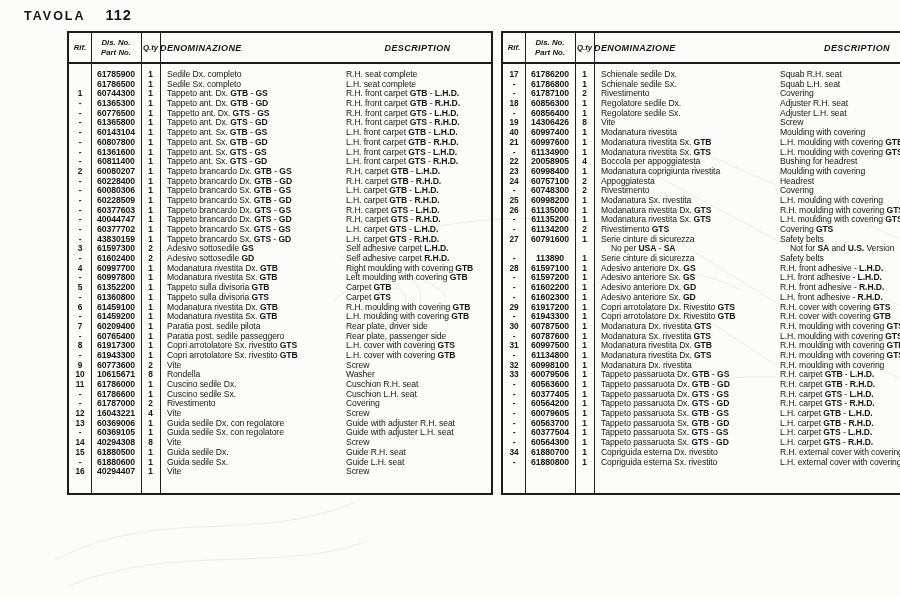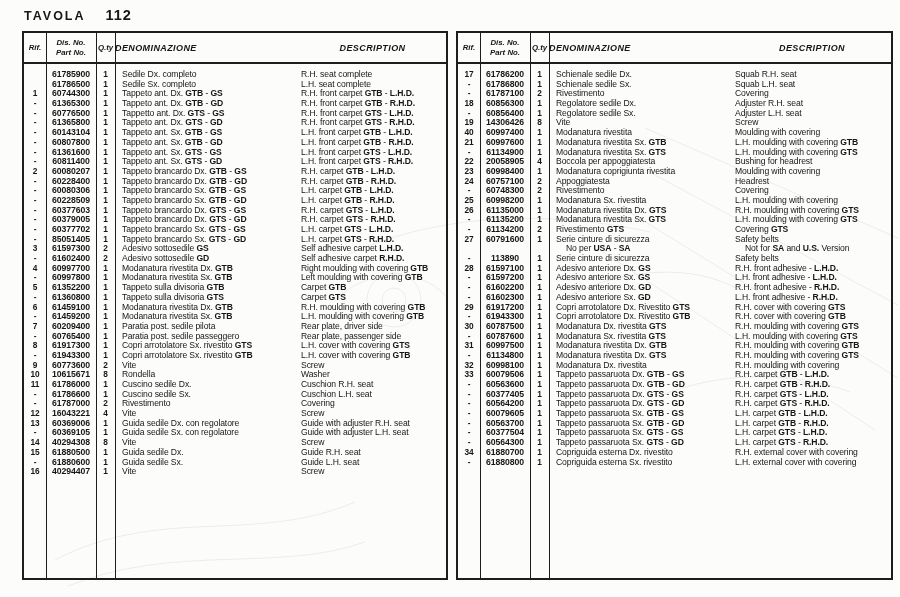--- a/index.html
+++ b/index.html
@@ -7,22 +7,22 @@
     width:900px;height:597px;position:relative;overflow:hidden;
     background:#fcfcfb;color:#161616;
     font-family:"Liberation Sans","DejaVu Sans",sans-serif;
     -webkit-font-smoothing:antialiased;
   }
   .title-row{position:absolute;top:7px;left:24px;display:flex;align-items:baseline;gap:20px}
   .title-label{font-size:12.5px;font-weight:bold;letter-spacing:2px}
   .title-number{font-size:14.5px;font-weight:bold;letter-spacing:1px}
 
   .tbl{
-    position:absolute;top:31px;height:549px;box-sizing:border-box;
-    border:2px solid #1d1d1d;background:transparent;
+    position:absolute;top:31px;height:464px;box-sizing:border-box;
+    border:2px solid #1d1d1d;background:transparent;margin-left:45px;
   }
   #tbl-left{left:22px;width:426px}
   #tbl-right{left:456px;width:437px}
 
   .vline{position:absolute;top:0;bottom:0;width:1px;background:#1d1d1d}
   .vline.v1{left:22px}
   .vline.v2{left:72px}
   .vline.v3{left:91px}
 
   .thead{
@@ -187,35 +187,35 @@
   </div>
       <div class="row">
     <span class="c c-rif">-</span>
     <span class="c c-part">60377603</span>
     <span class="c c-qty">1</span>
     <span class="c c-denom">Tappeto brancardo Dx. <b>GTS</b> - <b>GS</b></span>
     <span class="c c-desc">R.H. carpet <b>GTS</b> - <b>L.H.D.</b></span>
   </div>
       <div class="row">
     <span class="c c-rif">-</span>
-    <span class="c c-part">60379005</span>
+    <span class="c c-part">40044747</span>
     <span class="c c-qty">1</span>
     <span class="c c-denom">Tappeto brancardo Dx. <b>GTS</b> - <b>GD</b></span>
     <span class="c c-desc">R.H. carpet <b>GTS</b> - <b>R.H.D.</b></span>
   </div>
       <div class="row">
     <span class="c c-rif">-</span>
     <span class="c c-part">60377702</span>
     <span class="c c-qty">1</span>
     <span class="c c-denom">Tappeto brancardo Sx. <b>GTS</b> - <b>GS</b></span>
     <span class="c c-desc">L.H. carpet <b>GTS</b> - <b>L.H.D.</b></span>
   </div>
       <div class="row">
     <span class="c c-rif">-</span>
-    <span class="c c-part">85051405</span>
+    <span class="c c-part">43830159</span>
     <span class="c c-qty">1</span>
     <span class="c c-denom">Tappeto brancardo Sx. <b>GTS</b> - <b>GD</b></span>
     <span class="c c-desc">L.H. carpet <b>GTS</b> - <b>R.H.D.</b></span>
   </div>
       <div class="row">
     <span class="c c-rif">3</span>
     <span class="c c-part">61597300</span>
     <span class="c c-qty">2</span>
     <span class="c c-denom">Adesivo sottosedile <b>GS</b></span>
     <span class="c c-desc">Self adhesive carpet <b>L.H.D.</b></span>

